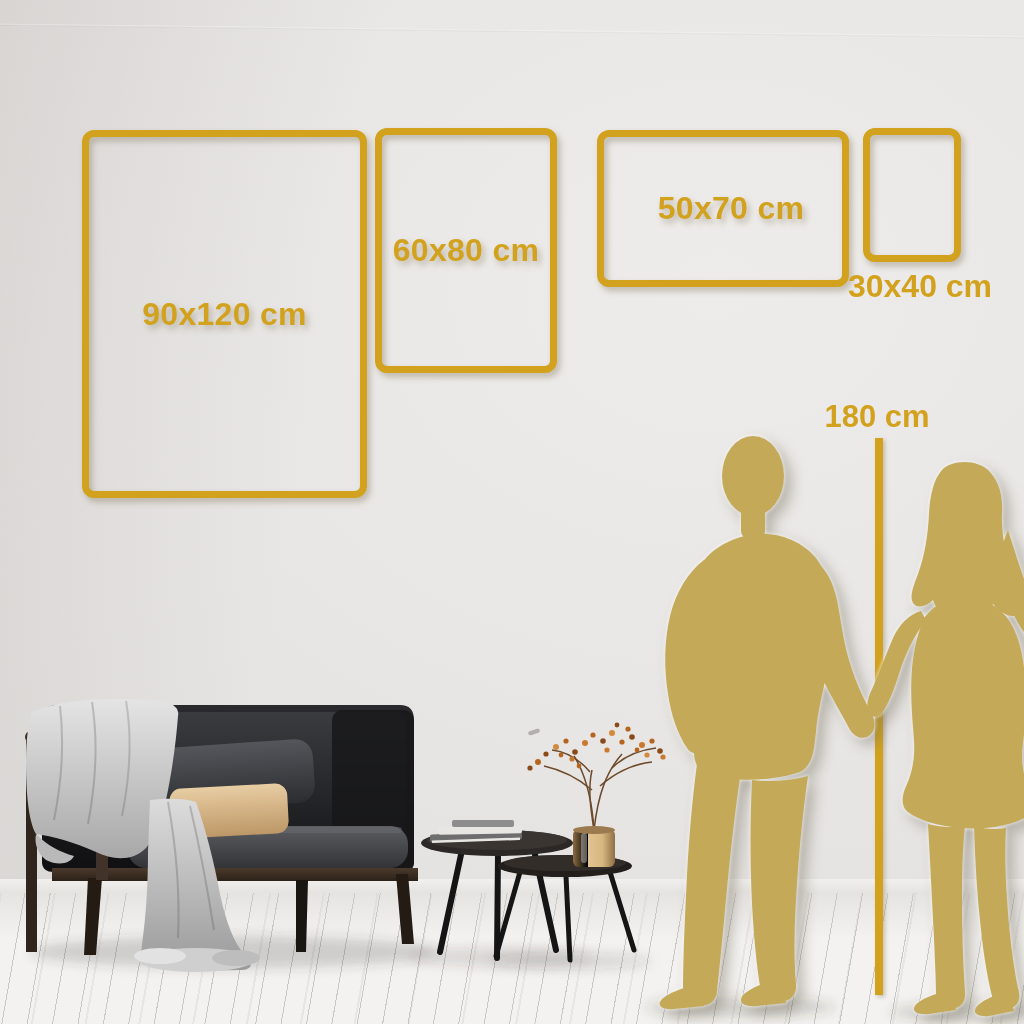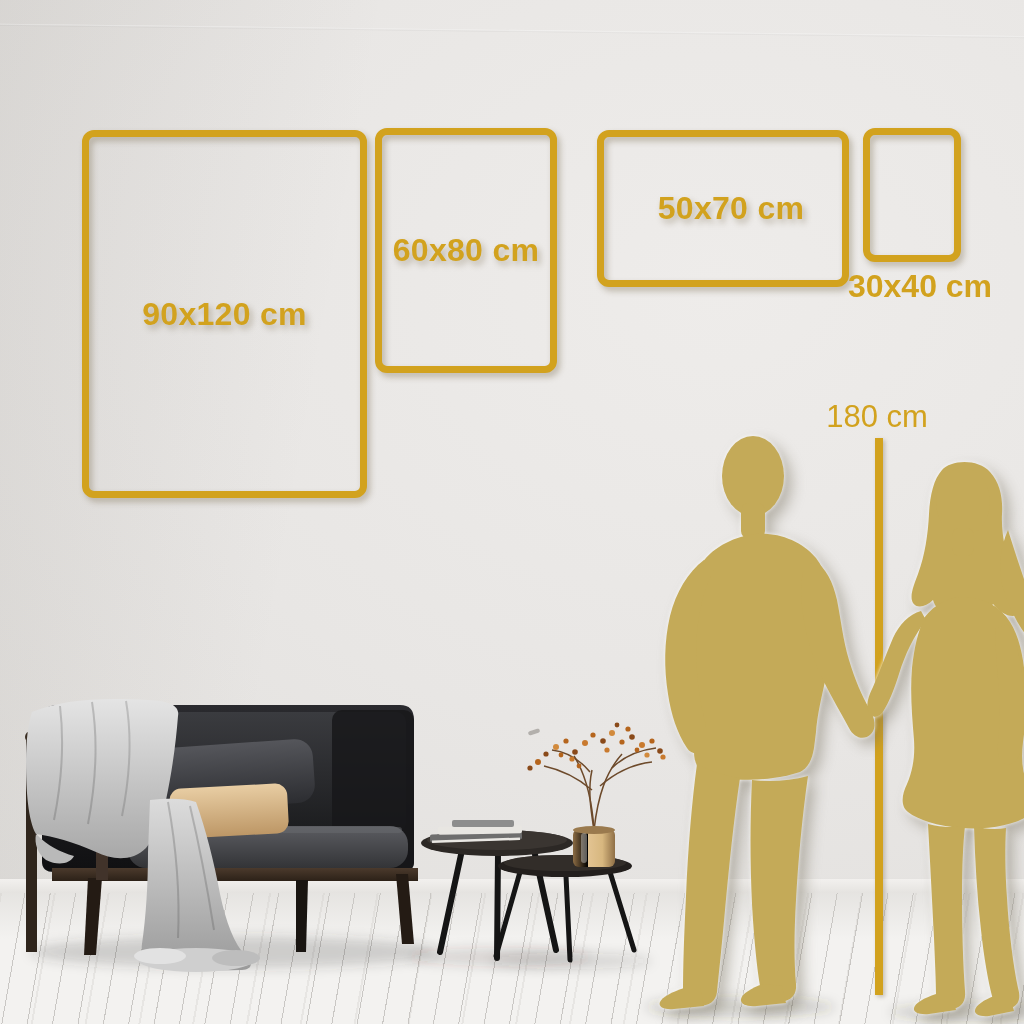--- a/index.html
+++ b/index.html
@@ -58,21 +58,21 @@
   .size-label{
     color:var(--accent,#D2A21E);font-weight:800;font-size:32px;
     letter-spacing:0.3px;white-space:nowrap;
   }
   .label-below{
     position:absolute;left:912px;top:268px;transform:translateX(-50%);
     color:var(--accent,#D2A21E);font-weight:800;font-size:32px;white-space:nowrap;margin-left:8px;
   }
   .marker-label{
     position:absolute;left:877px;top:399px;transform:translateX(-50%);
-    color:var(--accent,#D2A21E);font-weight:400;font-size:31px;white-space:nowrap;
+    color:var(--accent,#D2A21E);font-weight:700;font-size:31px;white-space:nowrap;
   }
   .marker-line{
     position:absolute;left:875px;top:438px;width:8px;height:557px;
     background:var(--accent,#D2A21E);
     filter:drop-shadow(2px 2px 2px rgba(130,118,92,0.4));
   }
   .scenery{position:absolute;inset:0;width:100%;height:100%;pointer-events:none;}
   .sil path,.sil ellipse,.sil rect{fill:var(--silhouette,#C4AA58);}
   .sil{filter:drop-shadow(0 0 2px rgba(255,255,255,0.9)) drop-shadow(7px 7px 7px rgba(120,112,96,0.45));}
 </style>

